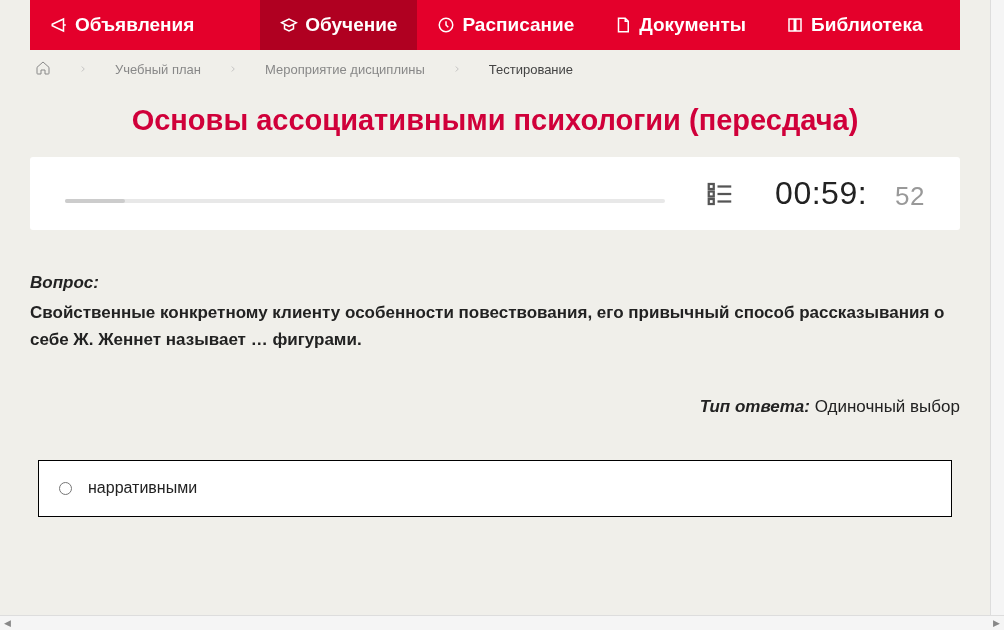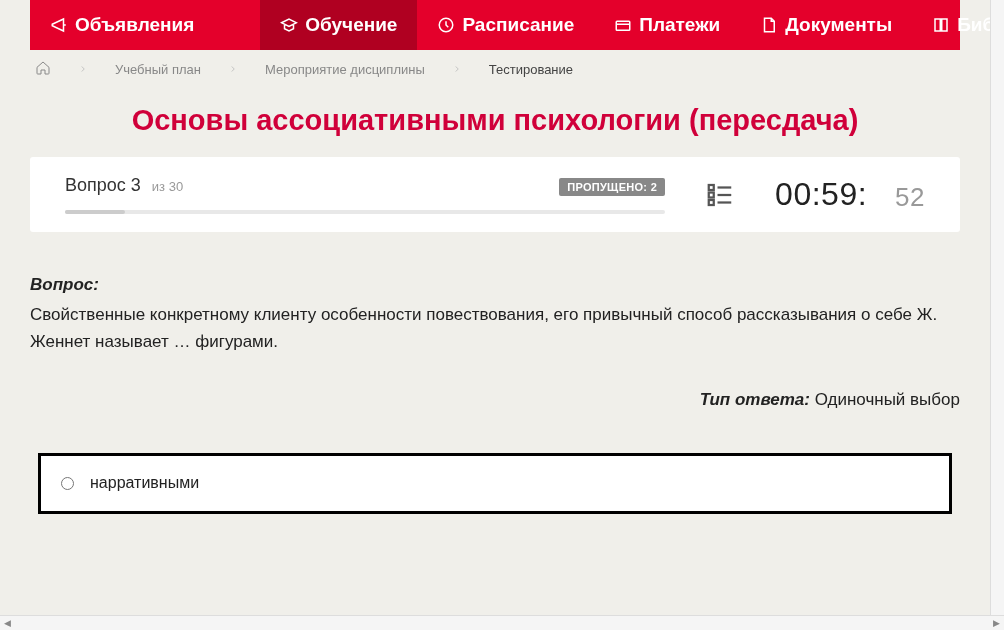--- a/index.html
+++ b/index.html
@@ -178,35 +178,36 @@
       font-size: 17px;
       color: #222;
       line-height: 1.55;
     }
     .question-label {
       font-style: italic;
       font-weight: 700;
       margin-bottom: 4px;
     }
     .question-text {
-      margin-bottom: 32px;
+      margin-bottom: 41px;
+      font-weight: bold;
     }
     .answer-type-row {
       margin-bottom: 40px;
       text-align: right;
     }
     .answer-type-label {
       font-style: italic;
       font-weight: 700;
     }
     .options {
       margin: 0 8px;
     }
     .option {
-      border: 3px solid #000000;
+      border: 1px solid #000000;
       background: #fff;
       padding: 15px 20px;
       margin-bottom: 10px;
       display: flex;
       align-items: center;
       gap: 16px;
       cursor: pointer;
     }
     .option input[type="radio"] {
       width: 13px;
@@ -283,29 +284,20 @@
           <svg viewBox="0 0 24 24">
               <circle cx="12" cy="12" r="9"></circle>
               <path d="M12 7v5l3 3"></path>
             </svg>
         </span>
         <span>Расписание</span>
       </div>
       <div class="nav-item">
         <span class="nav-icon">
           <svg viewBox="0 0 24 24">
-              <rect x="3" y="7" width="18" height="12" rx="1"></rect>
-              <path d="M3 11h18"></path>
-            </svg>
-        </span>
-        <span>Платежи</span>
-      </div>
-      <div class="nav-item">
-        <span class="nav-icon">
-          <svg viewBox="0 0 24 24">
               <path d="M6 3h9l4 4v14H6V3z"></path>
               <path d="M15 3v4h4"></path>
             </svg>
         </span>
         <span>Документы</span>
       </div>
       <div class="nav-item">
         <span class="nav-icon">
           <svg viewBox="0 0 24 24">
               <path d="M4 4h7v16H4V4zm9 0h7v16h-7V4z"></path>
@@ -339,27 +331,20 @@
             <path d="M9 6l6 6-6 6"></path>
           </svg>
       </span>
       <span class="current">Тестирование</span>
     </div>
 
     <h1 class="page-title">Основы ассоциативными психологии (пересдача)</h1>
 
     <div class="status-panel">
       <div class="question-progress">
-        <div class="question-number">
-          <span>
-            <span class="q-num"><span>Вопрос</span> <span>3</span></span>
-            <span class="q-total"><span>из</span> <span>30</span></span>
-          </span>
-          <span class="missed-badge">ПРОПУЩЕНО: 2</span>
-        </div>
         <div class="progress-bar">
           <div class="progress-fill"></div>
         </div>
       </div>
       <div class="list-icon-box">
         <svg viewBox="0 0 24 24">
           <rect x="3" y="4" width="4" height="4"></rect>
           <rect x="3" y="10" width="4" height="4"></rect>
           <rect x="3" y="16" width="4" height="4"></rect>
           <line x1="10" y1="6" x2="21" y2="6"></line>

